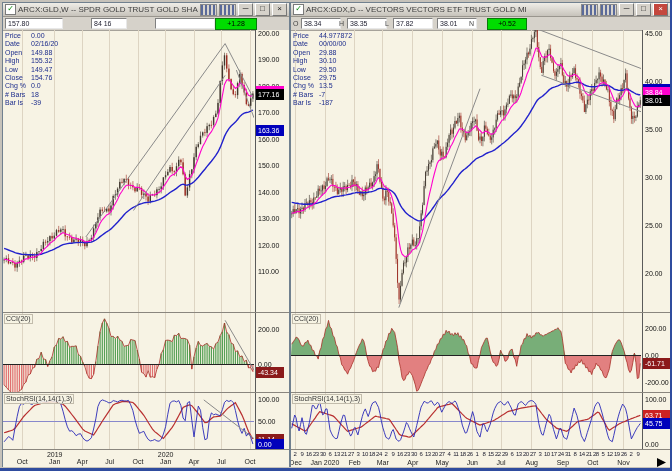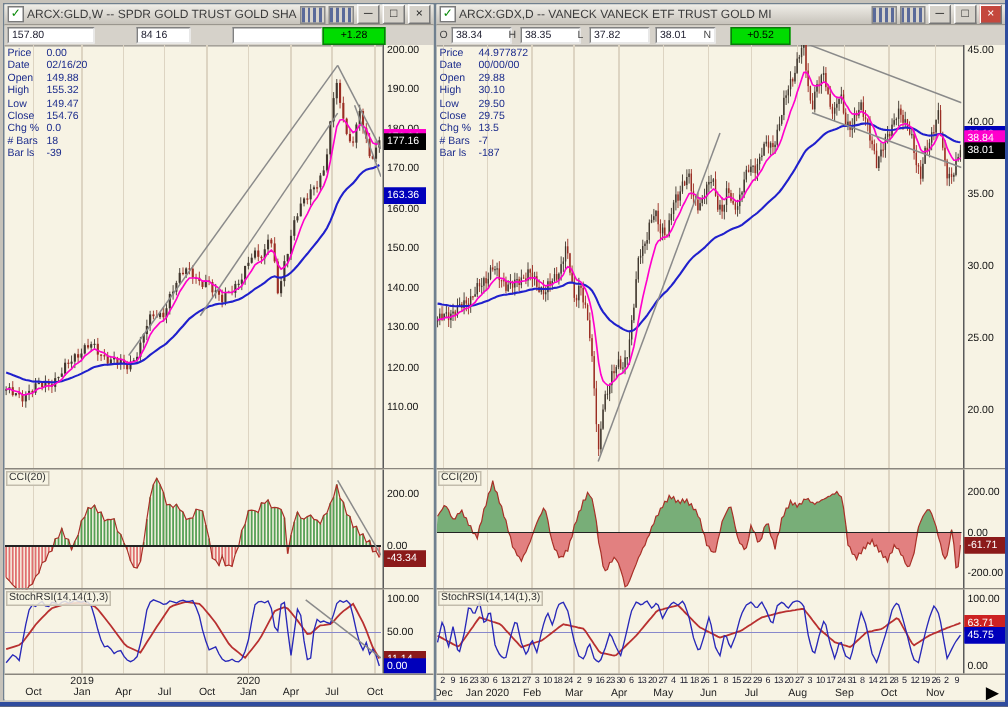--- a/index.html
+++ b/index.html
@@ -524,21 +524,21 @@
           <div class="xlab" style="left: 162.648px; top: 8px;">Jan</div>
           <div class="xlab" style="left: 191.011px; top: 8px;">Apr</div>
           <div class="xlab" style="left: 218.37px; top: 8px;">Jul</div>
           <div class="xlab" style="left: 246.984px; top: 8px;">Oct</div>
         </div>
     </div>
 
     <div class="panel" id="panel-right">
       <div class="titlebar">
         <span class="title-icon">✓</span>
-        <span class="title-text">ARCX:GDX,D -- VANECK VANECK ETF TRUST GOLD MI</span>
+        <span class="title-text">ARCX:GDX,D -- VECTORS VECTORS ETF TRUST GOLD MI</span>
         <span class="tb-chartbtn"></span>
         <span class="tb-chartbtn"></span>
         <span class="tb-btn">─</span>
         <span class="tb-btn">□</span>
         <span class="tb-btn close-red">×</span>
       </div>
       <div class="quote-row" id="right-quote">
           <div class="qlabel" style="left: 2px;">O</div>
           <div class="qfield" style="left: 10px; width: 34px;">38.34</div>
           <div class="qlabel" style="left: 48px;">H</div>

